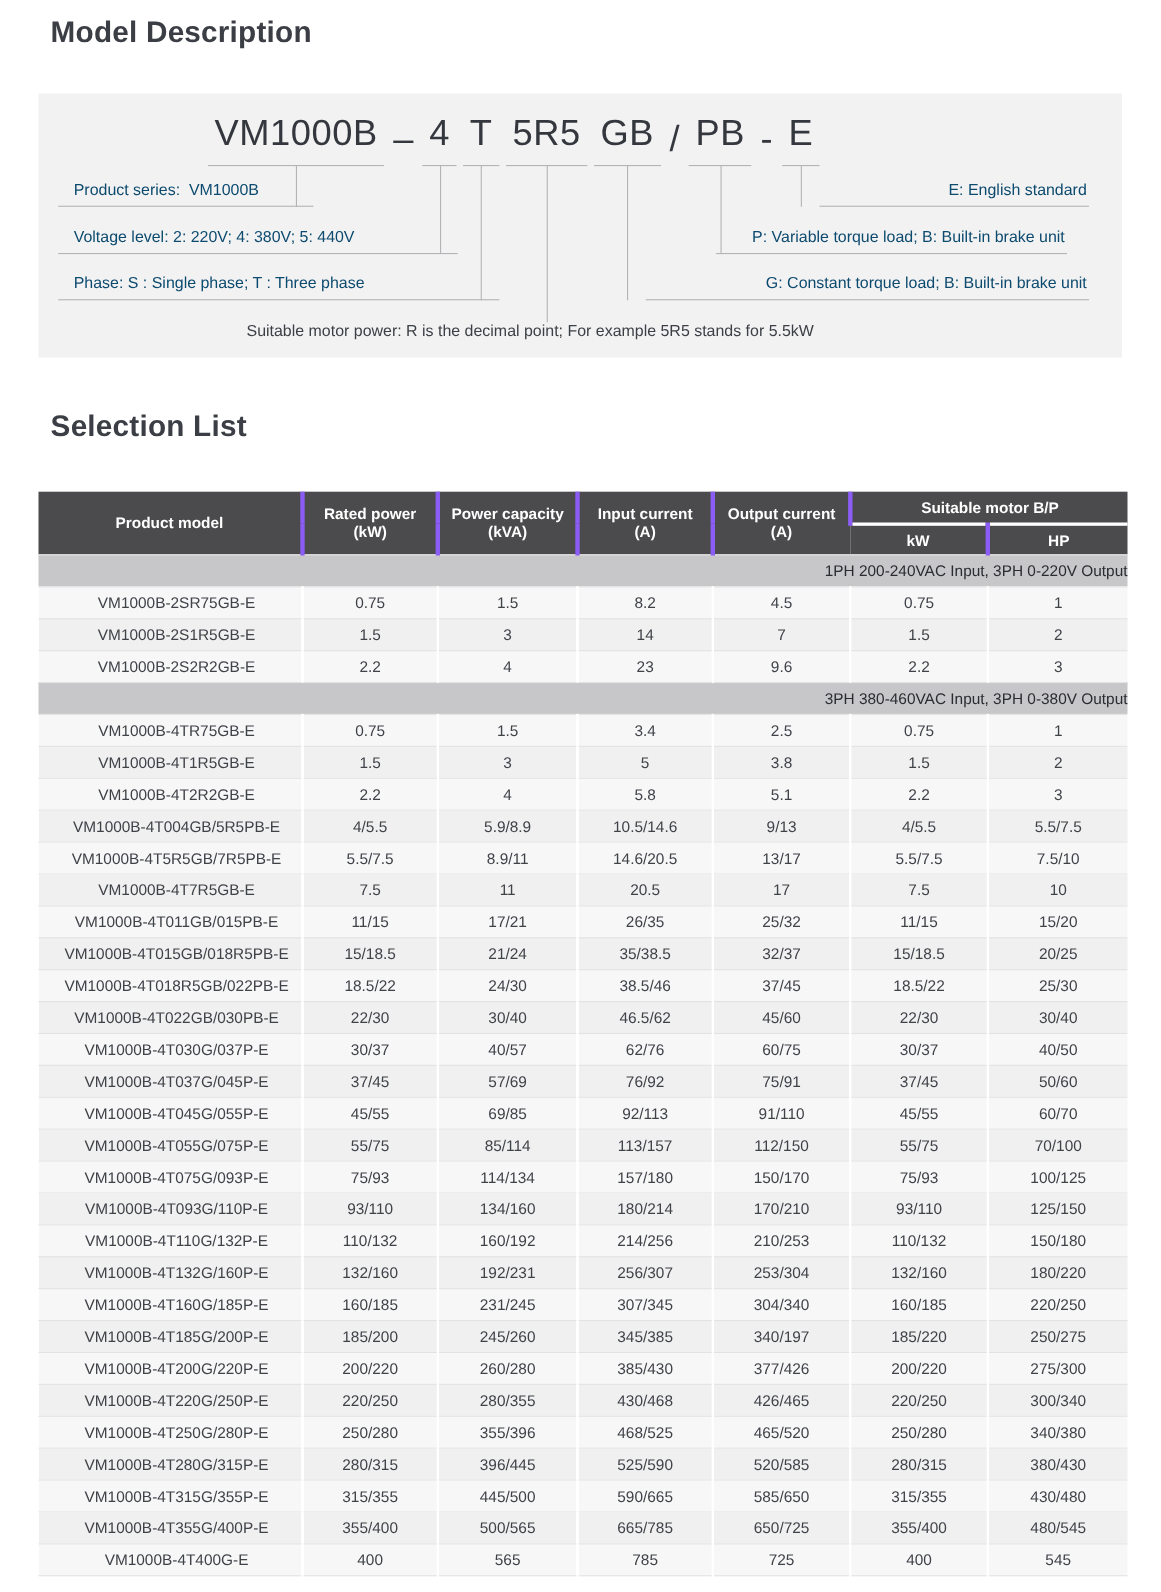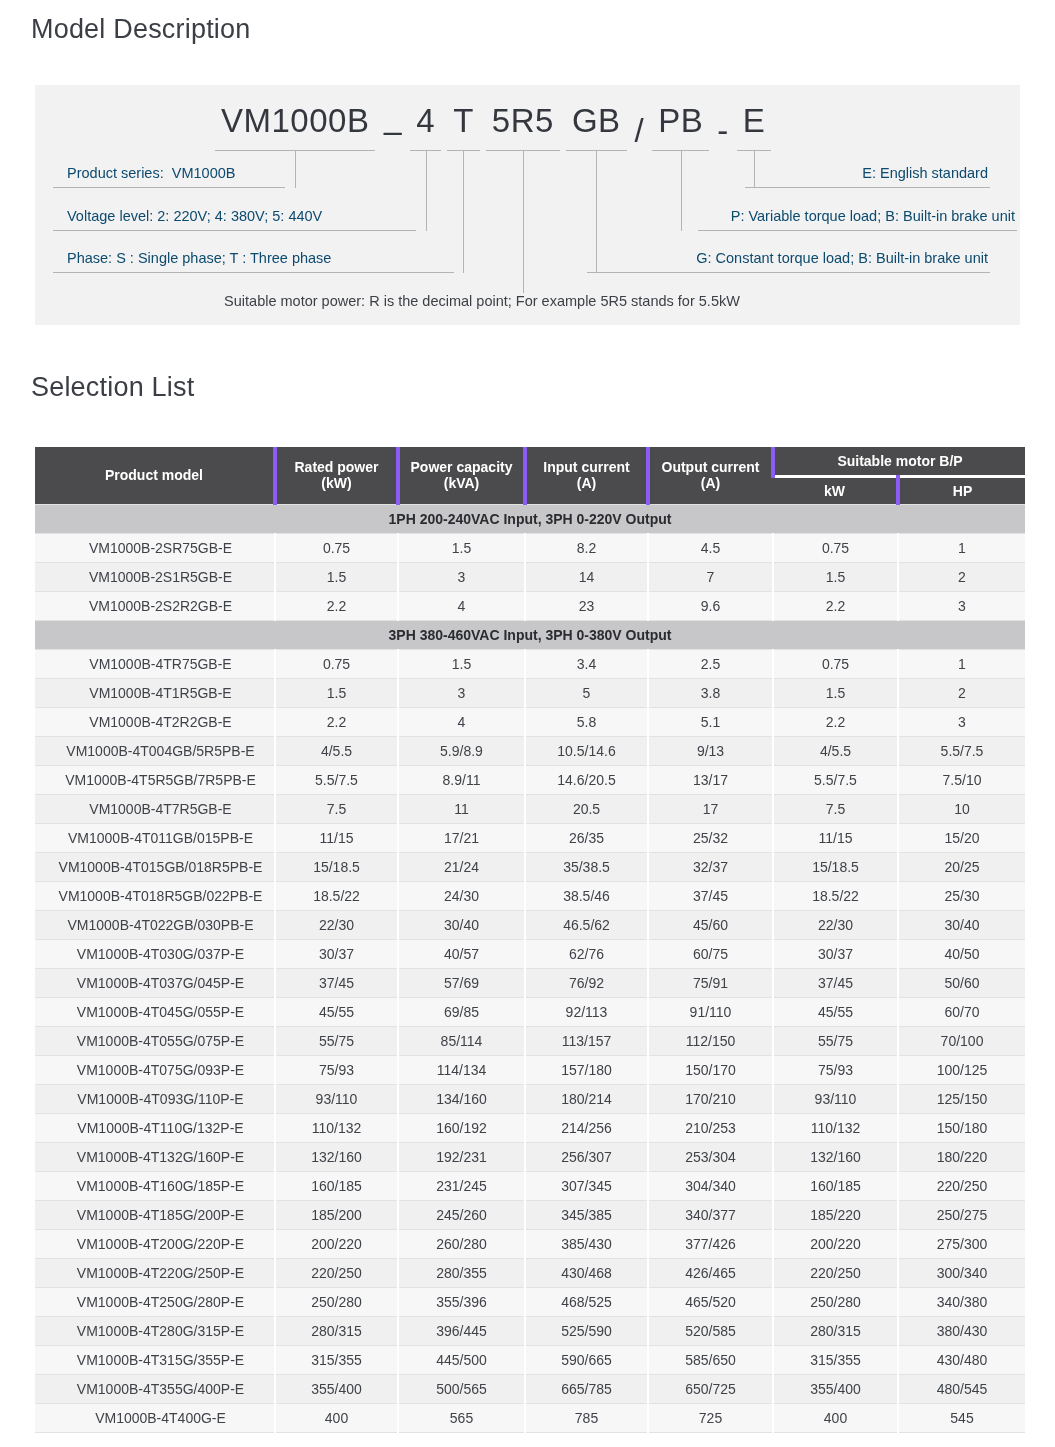--- a/index.html
+++ b/index.html
@@ -5,27 +5,27 @@
   :root{
     --header-bg:#4b4b4d; --band-bg:#c7c7c9; --panel-bg:#f2f2f3;
     --line:#b4b4b6; --heading-text:#3b3e44; --row-odd:#f7f7f8; --row-even:#f0f0f1;
   }
   *{box-sizing:border-box;margin:0;padding:0}
   html,body{background:#fff}
   body{
     width:1055px;height:1447px;position:relative;overflow:hidden;
     font-family:"Liberation Sans","DejaVu Sans",sans-serif;color:#3c3f45;
   }
-  .h1{position:absolute;left:31px;font-size:27px;font-weight:normal;color:var(--heading-text);letter-spacing:.2px}
+  .h1{position:absolute;left:46px;font-size:27px;font-weight:bold;color:var(--heading-text);letter-spacing:.2px}
   #h-model{top:14px}
   #h-selection{top:372px}
 
   
   .panel{position:absolute;left:35px;top:85px;width:985px;height:240px;background:var(--panel-bg)}
-  .model-code{position:absolute;left:180px;top:16px;display:flex;align-items:flex-end;
+  .model-code{position:absolute;left:154px;top:16px;display:flex;align-items:center;
     font-size:33px;line-height:40px;color:#34373d;letter-spacing:.5px;white-space:pre}
   .model-code .sep{margin:0 8px}
   .model-code .u{position:relative;padding:0 6px 9px 6px;border-bottom:1px solid var(--line)}
   .model-code .u + .u{margin-left:6px}
   .model-code .u::after{content:"";position:absolute;left:50%;top:100%;width:1px;background:var(--line)}
   .seg-series::after,.seg-e::after{height:38px}
   .seg-voltage::after,.seg-p::after{height:81px}
   .seg-phase::after,.seg-g::after{height:123px}
   .seg-power::after{height:143px}
 
@@ -47,42 +47,42 @@
   .tbl-wrap{position:absolute;left:35px;top:447px;width:990px}
   table{border-collapse:collapse;table-layout:fixed;width:990px;border-bottom:1px solid #e2e2e3}
   thead th{background:var(--header-bg);color:#fff;font-size:14px;font-weight:bold;
     text-align:center;vertical-align:middle;border-left:4px solid #8b5cf6;padding:0}
   thead th:first-child{border-left:none}
   thead tr:first-child th{height:29px}
   thead tr.subrow th{height:28px;border-top:3px solid #fff}
   thead th .unit{display:block;font-weight:bold}
   th.group{height:29px}
   tbody.band td{height:29px;background:var(--band-bg);color:#2a2c30;font-size:14px;
-    font-weight:bold;text-align:center;border-top:1px solid #e2e2e3}
+    font-weight:normal;text-align:right;border-top:1px solid #e2e2e3}
   tbody.rows td{height:29px;font-size:14px;color:#3f4247;text-align:center;
     border-top:1px solid #e2e2e3;border-left:2px solid #fff;overflow:hidden;white-space:nowrap}
   tbody.rows td:first-child{border-left:none}
   tbody.rows td.model{text-align:center;padding-left:12px}
   tbody.rows tr:nth-child(odd) td{background:var(--row-odd)}
   tbody.rows tr:nth-child(even) td{background:var(--row-even)}
 </style>
 </head>
 <body>
 
 <h1 class="h1" id="h-model">Model Description</h1>
 
 <div class="panel">
   <div class="model-code"><span class="u seg-series">VM1000B</span><span class="sep">–</span><span class="u seg-voltage">4</span><span class="u seg-phase">T</span><span class="u seg-power">5R5</span><span class="u seg-g">GB</span><span class="sep">/</span><span class="u seg-p">PB</span><span class="sep">-</span><span class="u seg-e">E</span></div>
 
   <div class="lab lab-left lab-series" style="width: 232px;"><span>Product series:  VM1000B</span></div>
   <div class="lab lab-left lab-voltage" style="width: 363px;"><span>Voltage level: 2: 220V; 4: 380V; 5: 440V</span></div>
   <div class="lab lab-left lab-phase" style="width: 401px;"><span>Phase: S : Single phase; T : Three phase</span></div>
 
   <div class="lab lab-right lab-e" style="left: 710px; width: 245px;"><span>E: English standard</span></div>
-  <div class="lab lab-right lab-p" style="left: 663px; width: 319px;"><span>P: Variable torque load; B: Built-in brake unit</span></div>
+  <div class="lab lab-right lab-p" style="left: 616px; width: 319px;"><span>P: Variable torque load; B: Built-in brake unit</span></div>
   <div class="lab lab-right lab-g" style="left: 552px; width: 403px;"><span>G: Constant torque load; B: Built-in brake unit</span></div>
 
   <div class="note">
       <span>Suitable motor power: R is the decimal point; For example 5R5 stands for 5.5kW</span>
     </div>
 </div>
 
 <h1 class="h1" id="h-selection">Selection List</h1>
 
 <div class="tbl-wrap">
@@ -319,21 +319,21 @@
           <td>307/345</td>
           <td>304/340</td>
           <td>160/185</td>
           <td>220/250</td>
         </tr>
         <tr>
           <td class="model">VM1000B-4T185G/200P-E</td>
           <td>185/200</td>
           <td>245/260</td>
           <td>345/385</td>
-          <td>340/377</td>
+          <td>340/197</td>
           <td>185/220</td>
           <td>250/275</td>
         </tr>
         <tr>
           <td class="model">VM1000B-4T200G/220P-E</td>
           <td>200/220</td>
           <td>260/280</td>
           <td>385/430</td>
           <td>377/426</td>
           <td>200/220</td>

